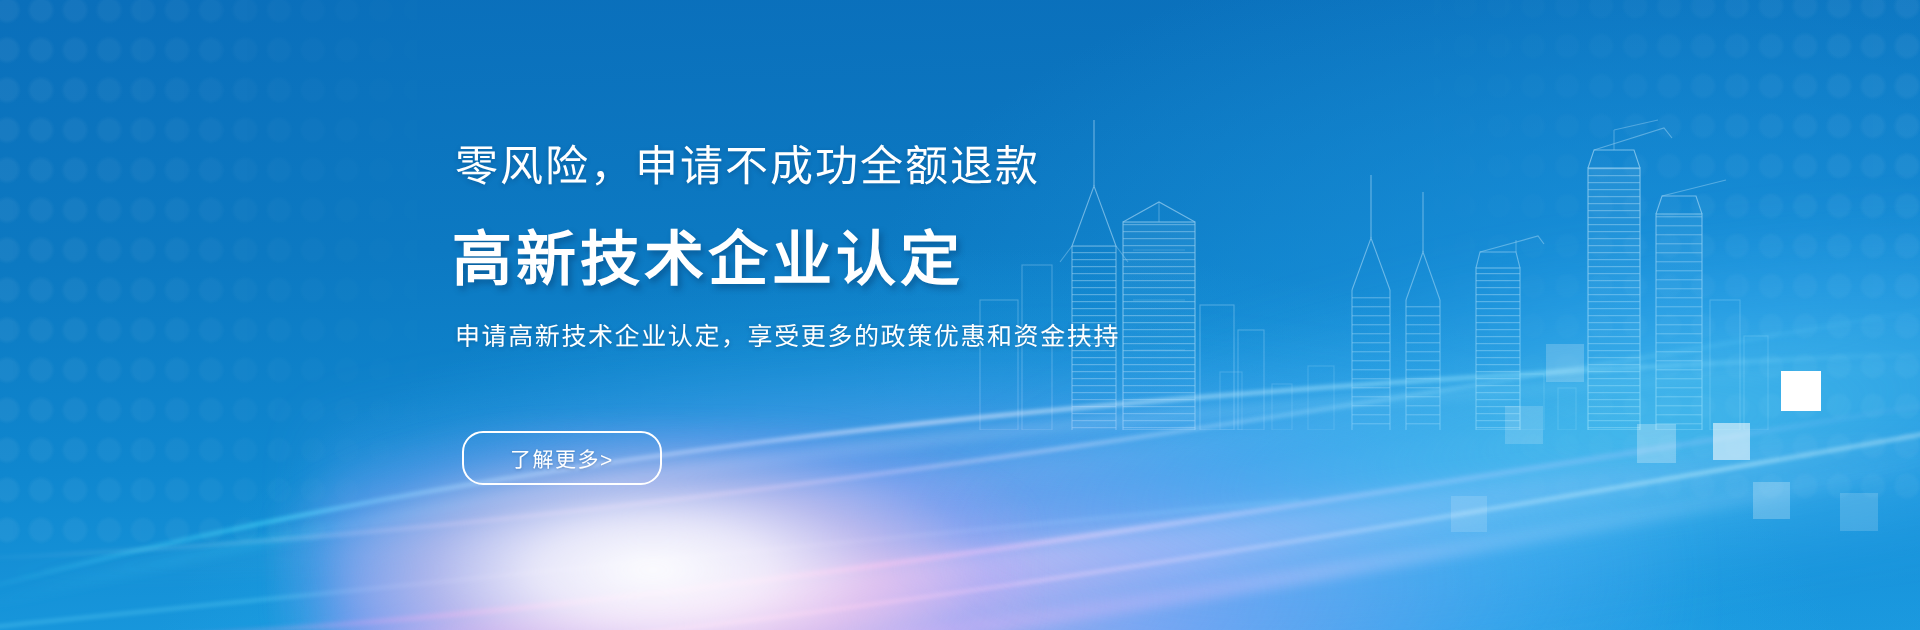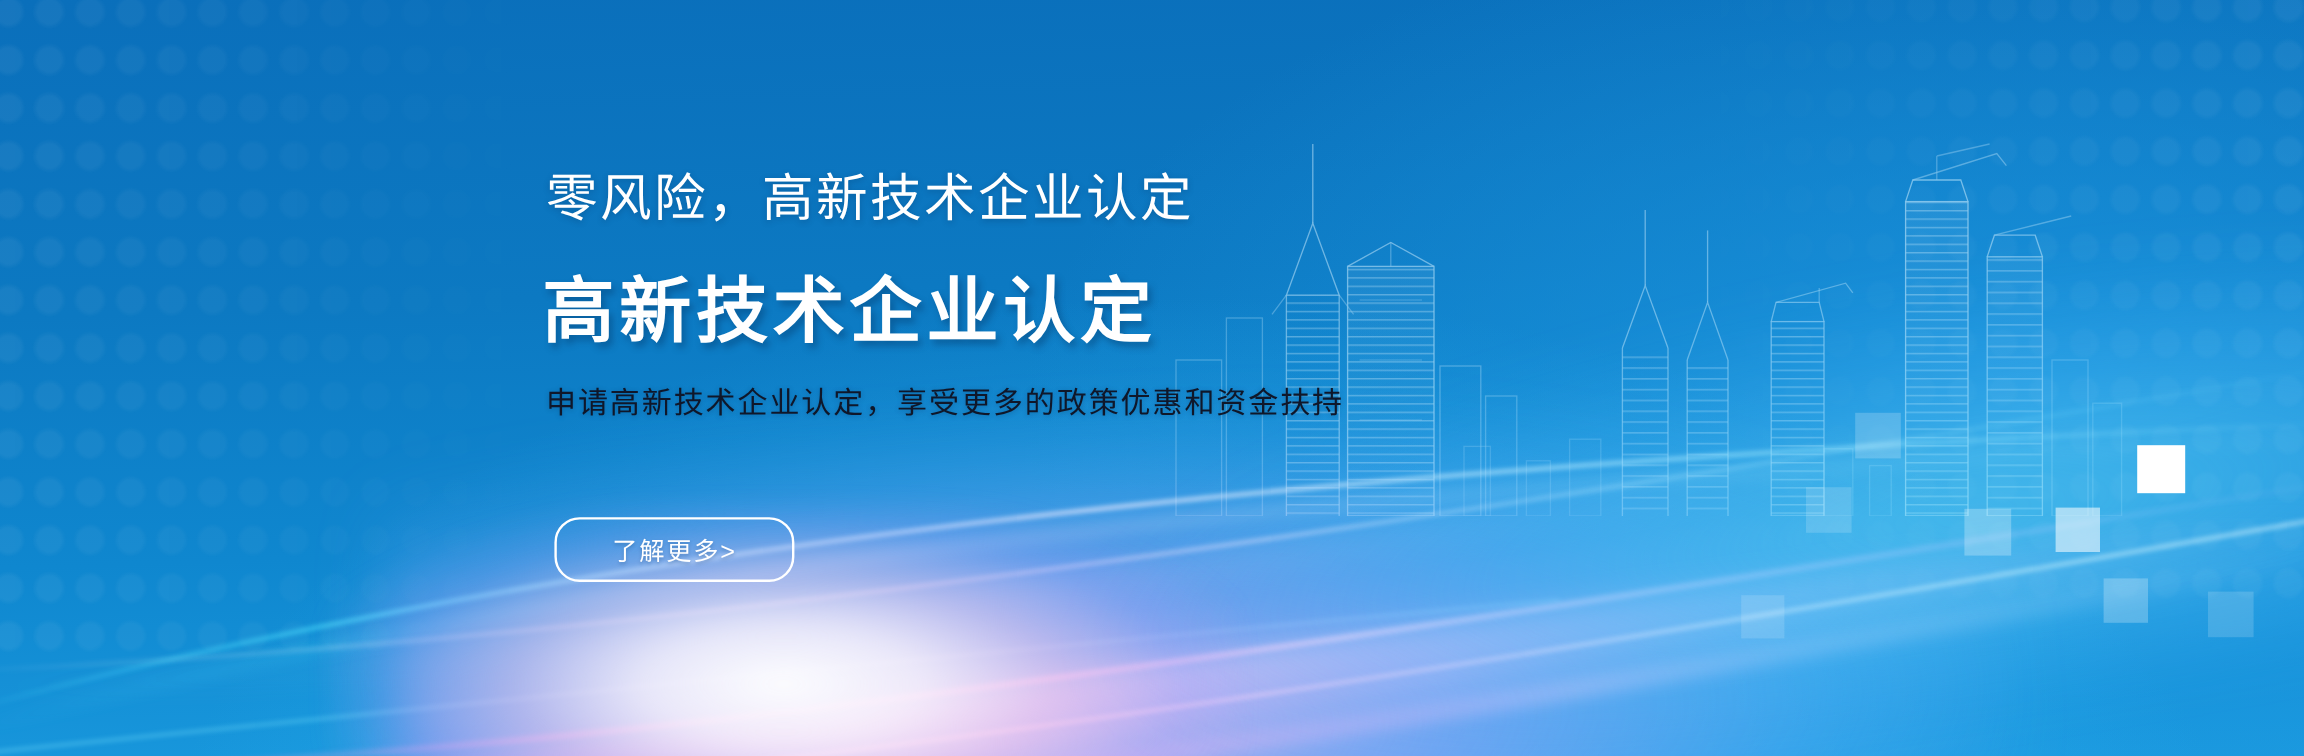--- a/index.html
+++ b/index.html
@@ -142,21 +142,21 @@
   }
 
   .subline {
     position: absolute;
     left: 455px;
     top: 320px;
     font-family: "Liberation Sans", "DejaVu Sans", sans-serif;
     font-size: 25px;
     line-height: 1.3;
     letter-spacing: 1.6px;
-    color: #0f172a;
+    color: #ffffff;
     white-space: nowrap;
     text-shadow: 0 1px 4px rgba(0,40,80,0.30);
   }
 
   .cta {
     position: absolute;
     left: 462px;
     top: 431px;
     width: 200px;
     height: 54px;
@@ -332,19 +332,19 @@
     <div class="sq" style="left: 1781px; top: 371px; width: 40px; height: 40px; background: rgb(255, 255, 255); opacity: 1;"></div>
     <div class="sq" style="left: 1505px; top: 406px; width: 38px; height: 38px; background: rgb(255, 255, 255); opacity: 0.16;"></div>
     <div class="sq" style="left: 1637px; top: 424px; width: 39px; height: 39px; background: rgb(255, 255, 255); opacity: 0.26;"></div>
     <div class="sq" style="left: 1713px; top: 423px; width: 37px; height: 37px; background: rgb(255, 255, 255); opacity: 0.55;"></div>
     <div class="sq" style="left: 1753px; top: 482px; width: 37px; height: 37px; background: rgb(255, 255, 255); opacity: 0.24;"></div>
     <div class="sq" style="left: 1840px; top: 493px; width: 38px; height: 38px; background: rgb(255, 255, 255); opacity: 0.16;"></div>
     <div class="sq" style="left: 1451px; top: 496px; width: 36px; height: 36px; background: rgb(255, 255, 255); opacity: 0.14;"></div>
   </div>
 
   <div class="content">
-    <div class="eyebrow">零风险，高新技术企业认定</div>
+    <div class="eyebrow">零风险，申请不成功全额退款</div>
     <h1 class="headline">高新技术企业认定</h1>
     <div class="subline">申请高新技术企业认定，享受更多的政策优惠和资金扶持</div>
     <button class="cta">了解更多&gt;</button>
   </div>
 
 </div>
 
 </body></html>

